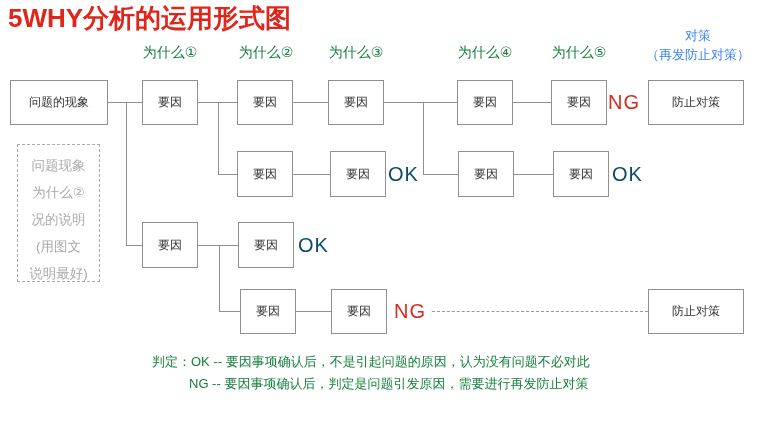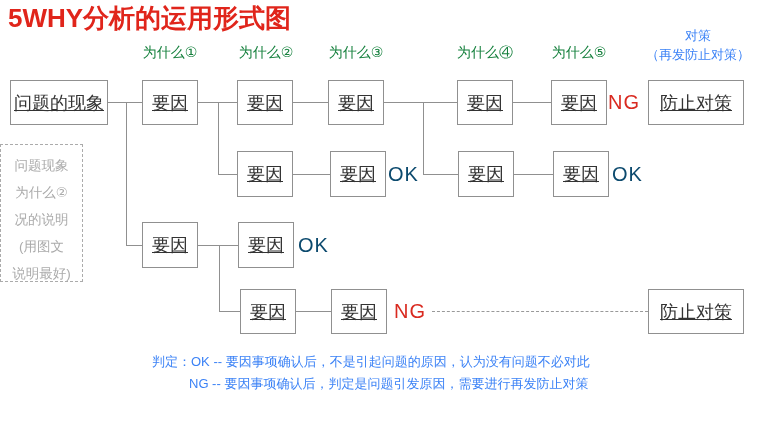--- a/index.html
+++ b/index.html
@@ -37,28 +37,27 @@
     white-space: nowrap;
   }
   .box {
     position: absolute;
     box-sizing: border-box;
     border: 1px solid #909090;
     background: #ffffff;
     display: flex;
     align-items: center;
     justify-content: center;
-    font-size: 18px;
+    font-size: 12px;
     color: #333333;
     white-space: nowrap;
-    text-decoration: underline;
   }
   .note-box {
     position: absolute;
-    left: 0; top: 144px; width: 83px; height: 138px;
+    left: 17px; top: 144px; width: 83px; height: 138px;
     box-sizing: border-box;
     border: 1px dashed #ababab;
     color: #ababab;
     font-size: 13.5px;
     text-align: center;
     line-height: 27px;
     padding-top: 7px;
   }
   .hline { position: absolute; height: 1px; background: #909090; }
   .vline { position: absolute; width: 1px; background: #909090; }
@@ -68,35 +67,35 @@
     font-size: 20px;
     line-height: 26px;
     letter-spacing: 1px;
     white-space: nowrap;
   }
   .result.ok { color: #0c4a6e; }
   .result.ng { color: #d92a20; }
   .legend-line {
     position: absolute;
     font-size: 13px;
-    color: #3b82f6;
+    color: #15803d;
     white-space: nowrap;
   }
 </style>
 </head>
 <body>
 
 <div id="canvas">
 
   <div class="title">5WHY分析的运用形式图</div>
 
   <div class="col-header" style="left:142px;width:56px;">为什么①</div>
   <div class="col-header" style="left:238px;width:56px;">为什么②</div>
   <div class="col-header" style="left:328px;width:56px;">为什么③</div>
-  <div class="col-header" style="left:457px;width:56px;font-family:Liberation Serif, serif;">为什么④</div>
+  <div class="col-header" style="left:457px;width:56px;">为什么④</div>
   <div class="col-header" style="left:551px;width:56px;">为什么⑤</div>
   <div class="cm-header">
     <div>对策</div>
     <div>（再发防止对策）</div>
   </div>
 
   <div class="box" style="left:10px;top:80px;width:98px;height:45px;">问题的现象</div>
   <div class="box" style="left:142px;top:80px;width:56px;height:45px;">要因</div>
   <div class="box" style="left:237px;top:80px;width:56px;height:45px;">要因</div>
   <div class="box" style="left:328px;top:80px;width:56px;height:45px;">要因</div>

